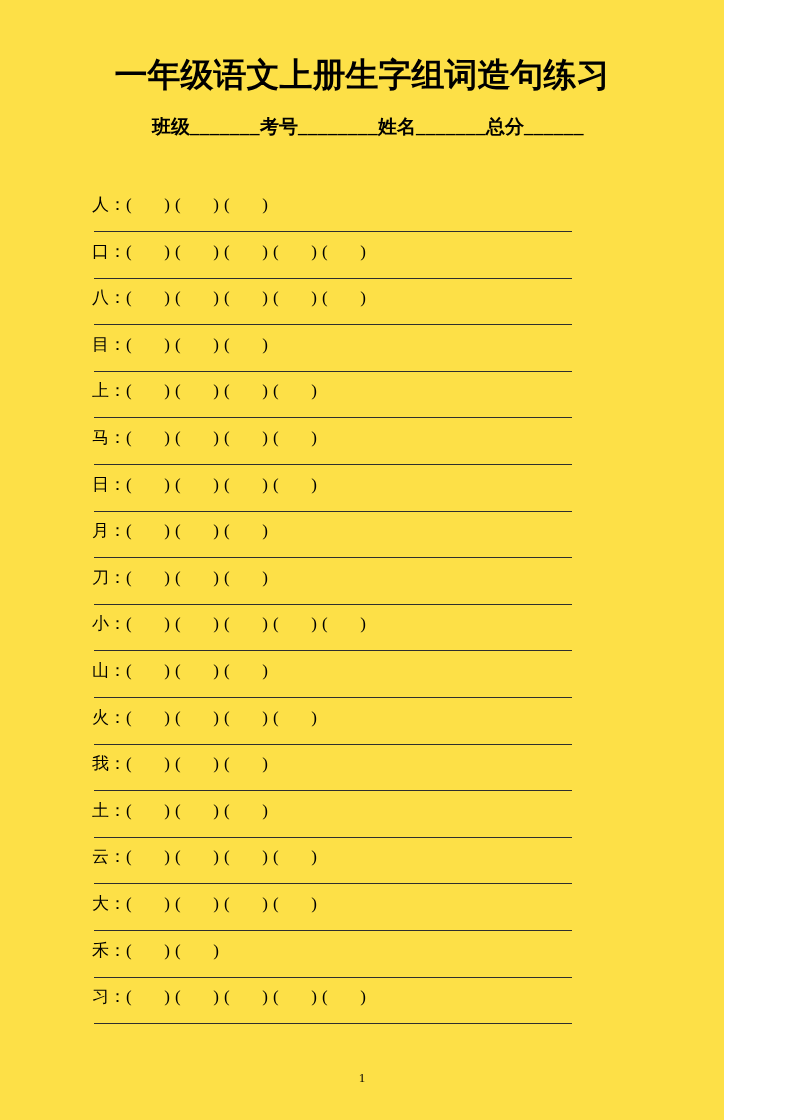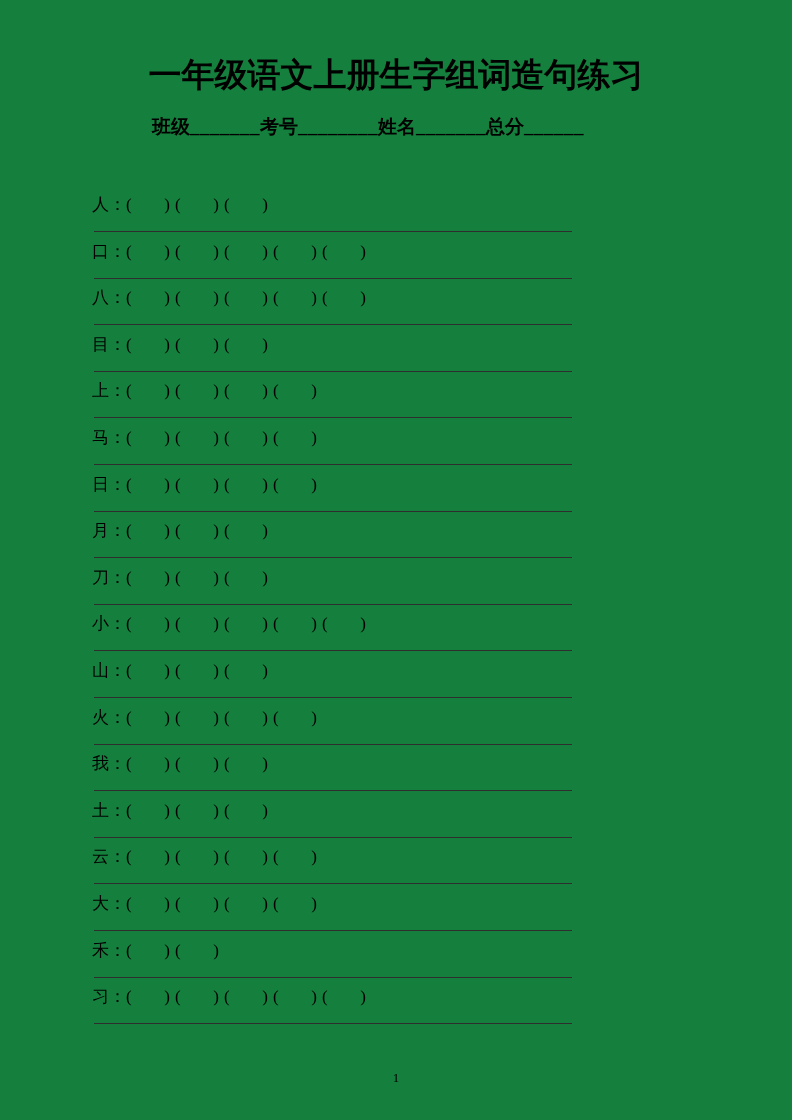--- a/index.html
+++ b/index.html
@@ -1,20 +1,20 @@
 <!DOCTYPE html>
 <html><head>
 <meta charset="utf-8">
 <style>
   html, body { margin: 0; padding: 0; background: #ffffff; }
   .page {
     position: relative;
-    width: 792px;
+    width: 724px;
     height: 1120px;
-    background: #15803d;
+    background: #fde047;
     color: #000000;
     font-family: "Liberation Serif", serif;
     overflow: hidden;
   }
   .title {
     position: absolute;
     top: 56px; left: 0; width: 100%;
     text-align: center;
     font-family: "Liberation Sans", sans-serif;
     font-weight: bold;

